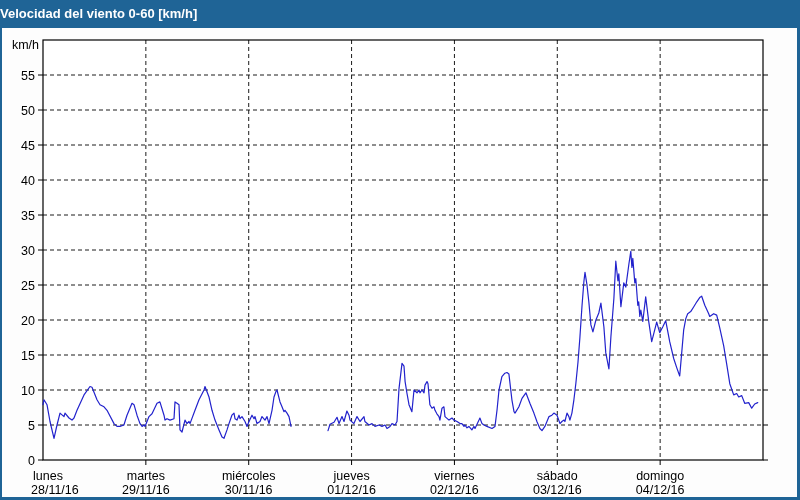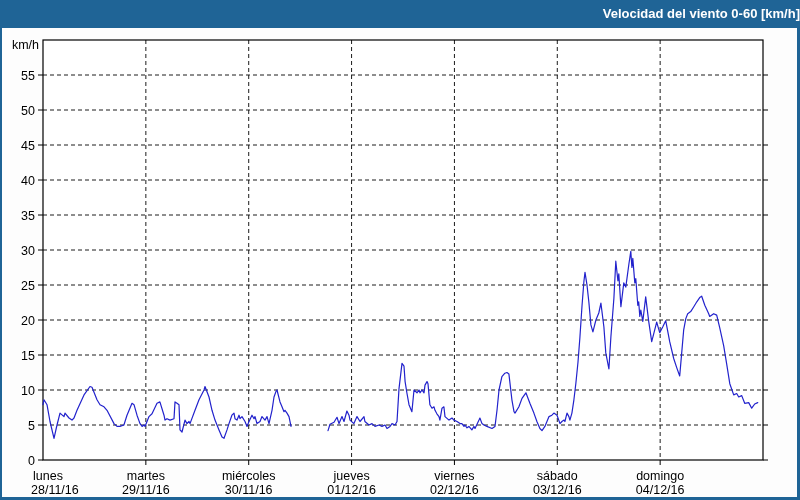--- a/index.html
+++ b/index.html
@@ -1,20 +1,20 @@
 <!DOCTYPE html>
 <html><head>
 <meta charset="utf-8">
 <style>
   html,body{margin:0;padding:0;}
   body{width:800px;height:500px;position:relative;font-family:"Liberation Sans",sans-serif;background:#ffffff;}
   .window{position:absolute;inset:0;background:#fdfdfd;box-sizing:border-box;
           border-left:2px solid #1f6496;border-right:3px solid #1f6496;border-bottom:3px solid #1f6496;}
   .titlebar{position:absolute;top:0;left:0;width:800px;height:28px;background:#1f6496;z-index:5;}
-  .titlebar .title{display:block;text-align:right;color:#ffffff;font-size:13px;font-weight:bold;line-height:27px;
+  .titlebar .title{display:block;text-align:left;color:#ffffff;font-size:13px;font-weight:bold;line-height:27px;
                    font-family:"Liberation Sans",sans-serif;}
   svg{position:absolute;top:0;left:0;z-index:1;}
   text{font-family:"Liberation Sans",sans-serif;fill:#000000;}
 </style>
 </head>
 <body>
 
 <div class="window">
   <svg id="plot" width="800" height="500" viewBox="0 0 800 500">
       <rect x="41" y="40" width="720" height="420" fill="#ffffff"></rect>

